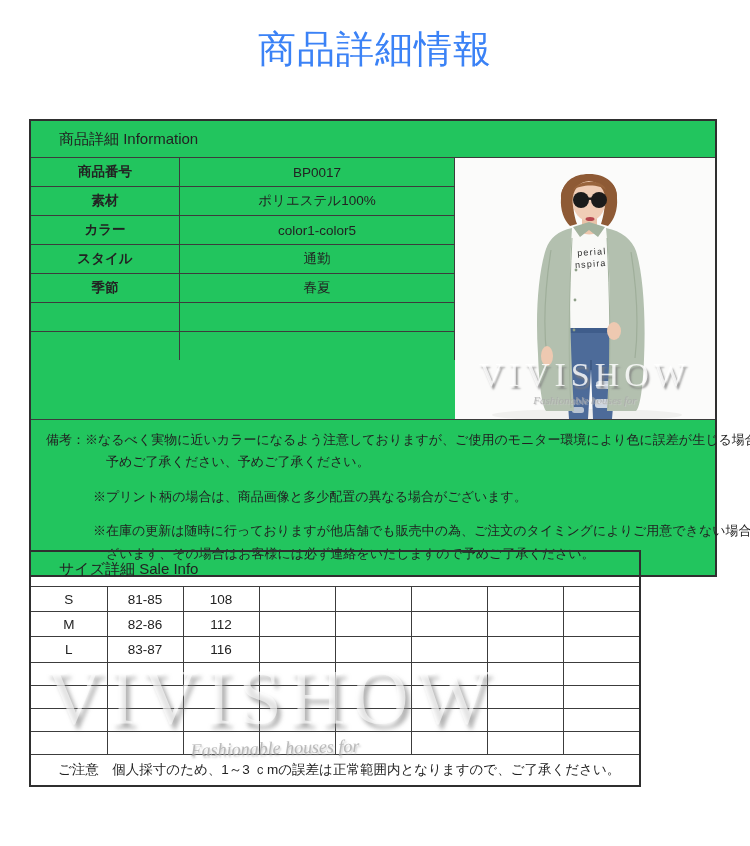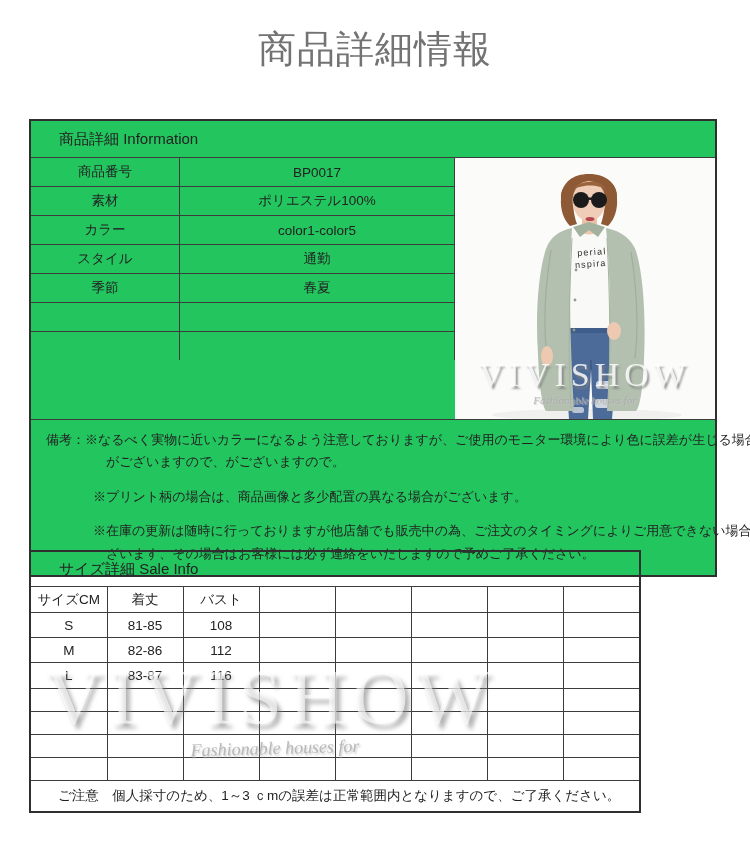--- a/index.html
+++ b/index.html
@@ -4,39 +4,39 @@
 <style>
   html,body{margin:0;padding:0;}
   body{
     width:750px;height:846px;position:relative;background:#ffffff;
     font-family:"Liberation Sans",sans-serif;color:#2b2b2b;overflow:hidden;
   }
   
   .page-title{
     position:absolute;top:24px;left:0;width:750px;text-align:center;
     font-family:"Liberation Serif","DejaVu Serif",serif;font-size:38px;
-    font-weight:500;color:#737373;letter-spacing:1px;
+    font-weight:500;color:#3b82f6;letter-spacing:1px;
   }
   
   .info-table{
     position:absolute;left:29px;top:119px;width:688px;
     border:2px solid #2f2f2f;background:#22c55e;box-sizing:border-box;
   }
   .tbl-header{
     height:36px;line-height:36px;padding-left:28px;font-size:15px;
     color:#222;border-bottom:1px solid #3c3c3c;
   }
   .it-body{display:flex;}
   .it-left{width:424px;flex:0 0 424px;}
   .it-left table{border-collapse:collapse;width:100%;table-layout:fixed;}
   .it-left td{
     height:28px;font-size:13.5px;text-align:center;vertical-align:middle;
     border-bottom:1px solid #3c3c3c;padding:0;color:#222;
   }
-  .it-left td.lbl{width:148px;border-right:1px solid #3c3c3c;}
+  .it-left td.lbl{width:148px;border-right:1px solid #3c3c3c;font-weight:bold;}
   .it-left td.val{border-right:1px solid #3c3c3c;}
   .it-left tr:last-child td{border-bottom:none;}
   .it-photo{position:relative;width:260px;flex:1;overflow:hidden;background:#fbfbfa;}
   .it-photo svg{display:block;}
   .photo-wm{
     position:absolute;left:0;top:198px;width:100%;text-align:center;
     font-family:"Liberation Serif","DejaVu Serif",serif;font-size:34px;letter-spacing:5px;
     color:rgba(255,255,255,0.82);text-shadow:2px 3px 2px rgba(125,125,125,0.75);
     pointer-events:none;
   }
@@ -180,41 +180,31 @@
         <ellipse cx="92" cy="198" rx="6" ry="10" fill="#eec9b1"></ellipse>
         <ellipse cx="159" cy="173" rx="7" ry="9" fill="#eec9b1"></ellipse>
       </svg>
       <div class="photo-wm">VIVISHOW</div>
       <div class="photo-wm-tag">Fashionable houses for</div>
     </div>
   </div>
 
   <div class="it-remarks">
     <div class="rline"><span>備考：</span><span>※なるべく実物に近いカラーになるよう注意しておりますが、ご使用のモニター環境により色に誤差が生じる場合</span></div>
-    <div class="rline cont2">がございますので、がございますので。</div>
+    <div class="rline cont2">予めご了承ください、予めご了承ください。</div>
     <div class="rline cont1">※プリント柄の場合は、商品画像と多少配置の異なる場合がございます。</div>
     <div class="rline cont1">※在庫の更新は随時に行っておりますが他店舗でも販売中の為、ご注文のタイミングによりご用意できない場合もご</div>
     <div class="rline cont2">ざいます、その場合はお客様には必ず連絡をいたしますので予めご了承ください。</div>
   </div>
 </section>
 
 <section class="size-table">
   <div class="st-header">サイズ詳細 Sale Info</div>
   <table>
       <tbody id="size-rows">
-        <tr class="h26">
-          <td>サイズCM</td>
-          <td>着丈</td>
-          <td>バスト</td>
-          <td></td>
-          <td></td>
-          <td></td>
-          <td></td>
-          <td></td>
-        </tr>
         <tr class="h25">
           <td>S</td>
           <td>81-85</td>
           <td>108</td>
           <td></td>
           <td></td>
           <td></td>
           <td></td>
           <td></td>
         </tr>

